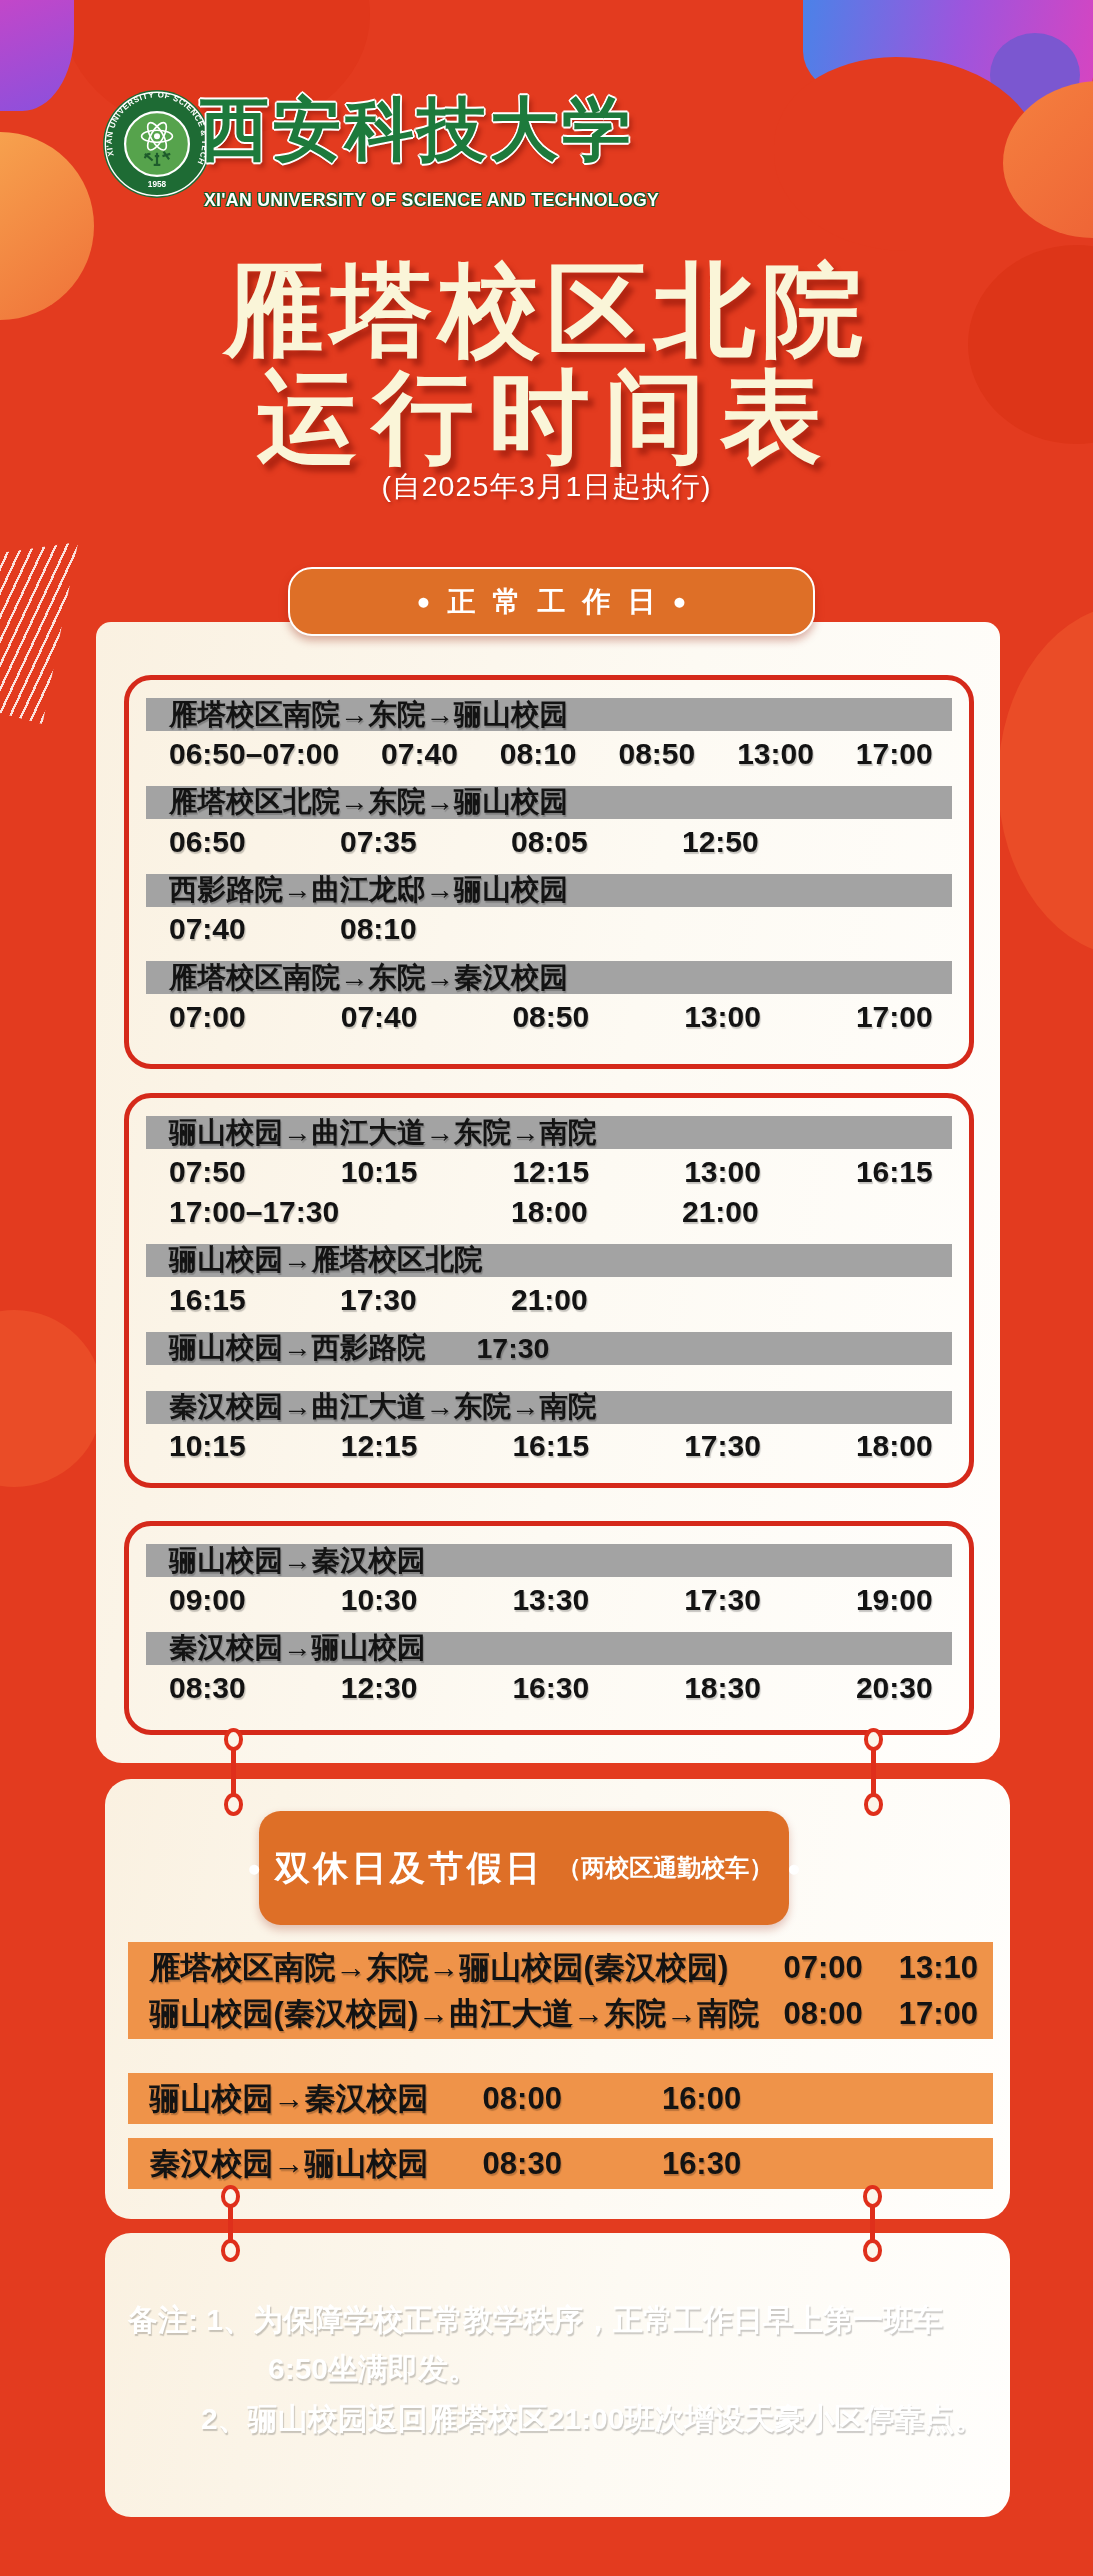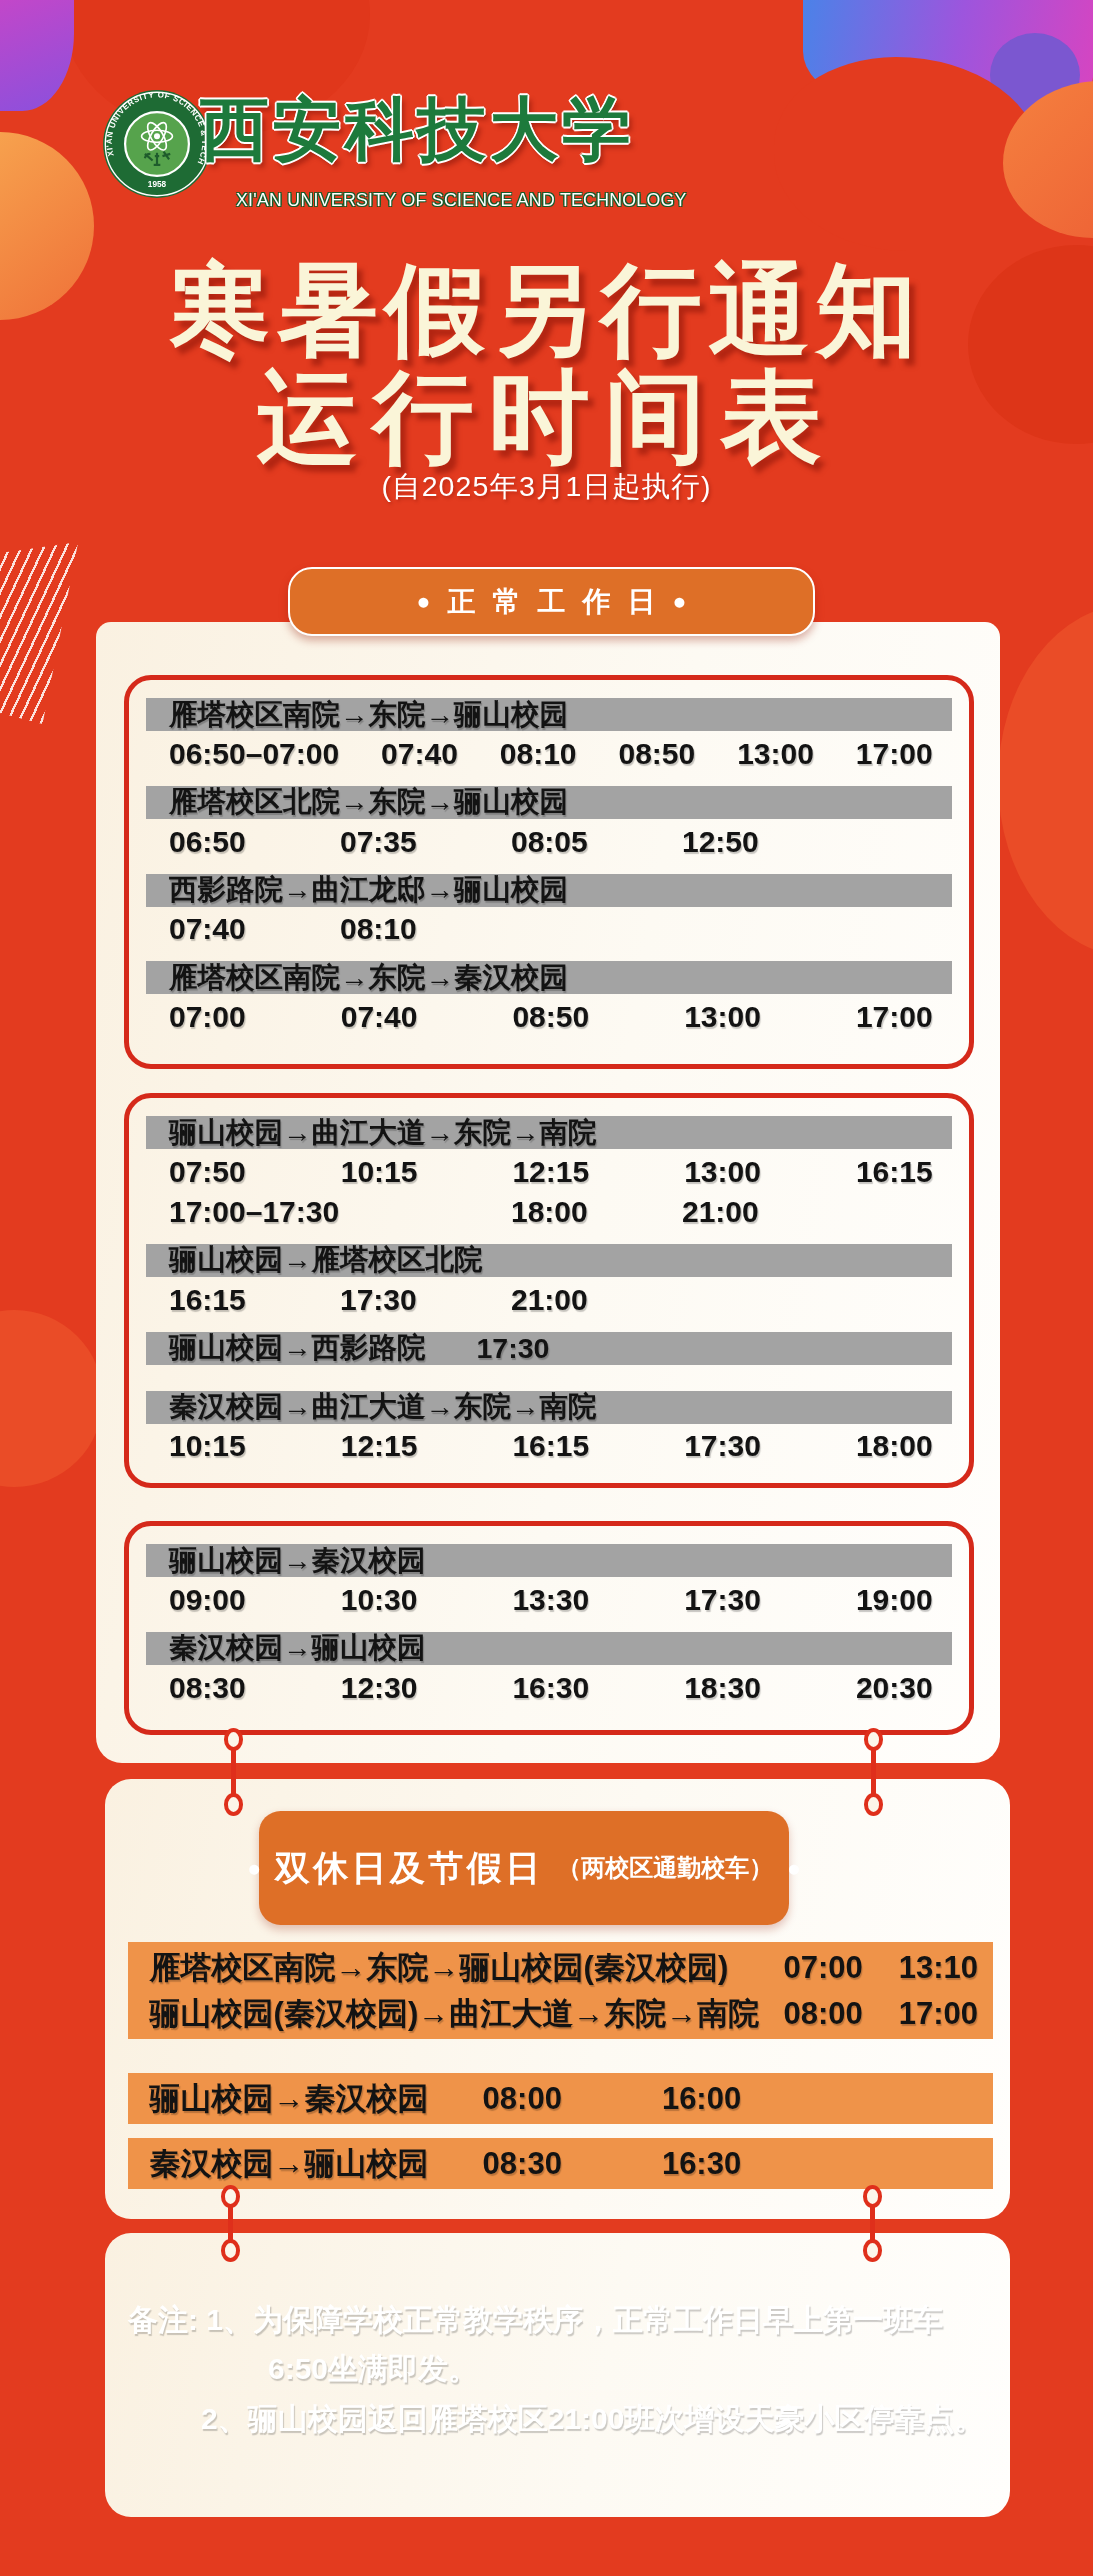--- a/index.html
+++ b/index.html
@@ -25,22 +25,22 @@
   .decor-stripes { left:0; top:542px; width:85px; height:182px;
     background:repeating-linear-gradient(115deg, rgba(255,255,255,.85) 0 2.3px, transparent 2.3px 10.2px);
     clip-path:polygon(0 6%, 92% 0, 50% 100%, 0 94%); }
   .decor-circle-right-mid { left:998px; top:604px; width:268px; height:353px; border-radius:50%; background:#ea4c27; }
   .decor-circle-left-mid { left:-74px; top:1310px; width:177px; height:177px; border-radius:50%; background:#ea4c27; }
 
   
   .seal { left:102px; top:89px; width:110px; height:110px; z-index:4; }
   .univ-cn { left:200px; top:84px; z-index:4; font-size:69px; font-weight:bold; color:#1d7a3c; letter-spacing:3.4px; white-space:nowrap;
     text-shadow:1.7px 0 0 #fff,-1.7px 0 0 #fff,0 1.7px 0 #fff,0 -1.7px 0 #fff,1.1px 1.1px 0 #fff,-1.1px -1.1px 0 #fff,1.1px -1.1px 0 #fff,-1.1px 1.1px 0 #fff,4px 5.1px 5.7px rgba(110,12,4,.45); }
-  .univ-en { left:204px; top:190px; z-index:4; font-size:17.7px; font-weight:normal; color:#fff; letter-spacing:0.3px; white-space:nowrap;
-    text-shadow:1.1px 1.1px 0 #155c2b,-1.1px 1.1px 0 #155c2b,1.1px -1.1px 0 #155c2b,-1.1px -1.1px 0 #155c2b;margin-left:32px; }
+  .univ-en { left:204px; top:190px; z-index:4; font-size:17.7px; font-weight:bold; color:#fff; letter-spacing:0.3px; white-space:nowrap;
+    text-shadow:1.1px 1.1px 0 #155c2b,-1.1px 1.1px 0 #155c2b,1.1px -1.1px 0 #155c2b,-1.1px -1.1px 0 #155c2b; }
 
   .title-line { left:0; width:1093px; text-align:center; z-index:4; font-weight:900; color:#faf5d8; white-space:nowrap;
     text-shadow:5.7px 6.8px 5.7px rgba(130,15,5,.5); }
   .title-line.l1 { top:244px; font-size:101px; letter-spacing:6.8px; }
   .title-line.l2 { top:351px; font-size:101px; letter-spacing:15px; }
   .effective { left:0; top:468px; width:1093px; text-align:center; z-index:4; font-size:28.5px; font-weight:normal; color:#fff; letter-spacing:1.1px;
     text-shadow:1.7px 2.3px 3.4px rgba(120,15,5,.4); }
 
   
   .badge { display:flex; align-items:center; justify-content:center; color:#fff; z-index:6; white-space:nowrap; }
@@ -148,21 +148,21 @@
     <path id="sealTextArc" d="M 30,140 A 82,82 0 1 1 170,140" fill="none"></path>
     <text font-size="14.5" font-weight="bold" fill="#ffffff" letter-spacing="1.2">
       <textPath href="#sealTextArc" startOffset="6%">XI'AN UNIVERSITY OF SCIENCE &amp; TECHNOLOGY</textPath>
     </text>
     <text x="100" y="178" text-anchor="middle" font-size="15" font-weight="bold" fill="#ffffff">1958</text>
   </svg>
 
   <div class="abs univ-cn">西安科技大学</div>
   <div class="abs univ-en">XI'AN UNIVERSITY OF SCIENCE AND TECHNOLOGY</div>
 
-  <div class="abs title-line l1">寒暑假另行通知</div>
+  <div class="abs title-line l1">雁塔校区北院</div>
   <div class="abs title-line l2">运行时间表</div>
   <div class="abs effective">(自2025年3月1日起执行)</div>
 
   <div class="abs badge badge-workday">
     <span class="bullet">●</span>
     <span class="label">正常工作日</span>
     <span class="bullet">●</span>
   </div>
 
   <div class="block block1">

